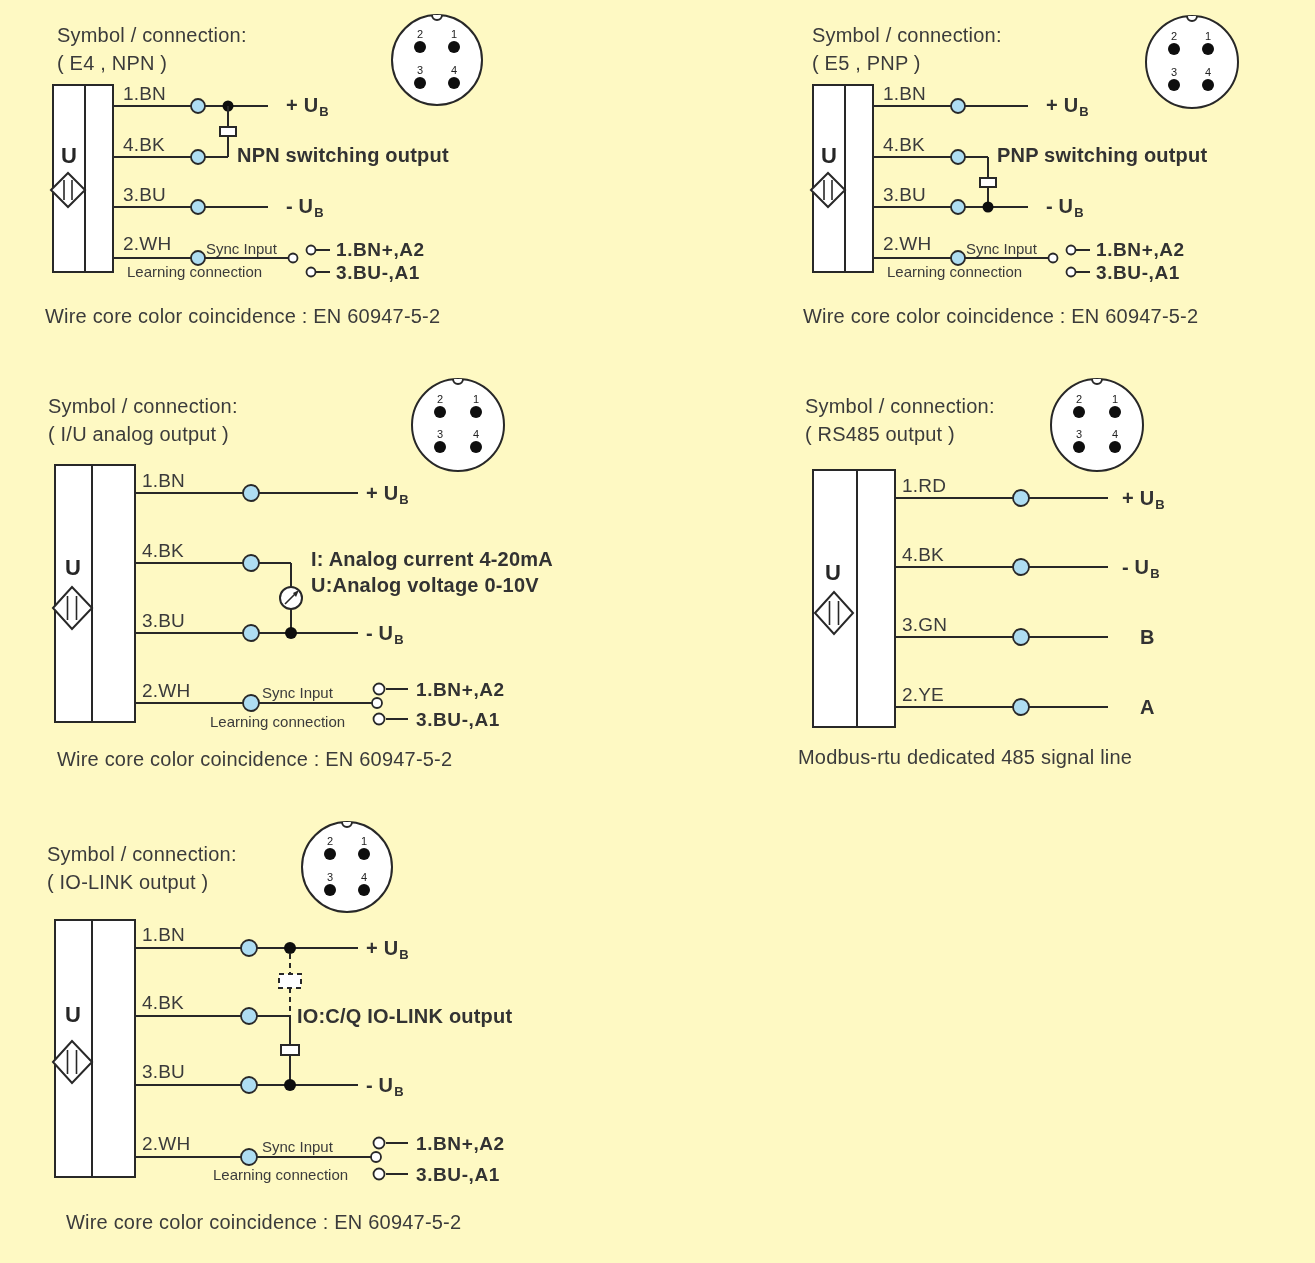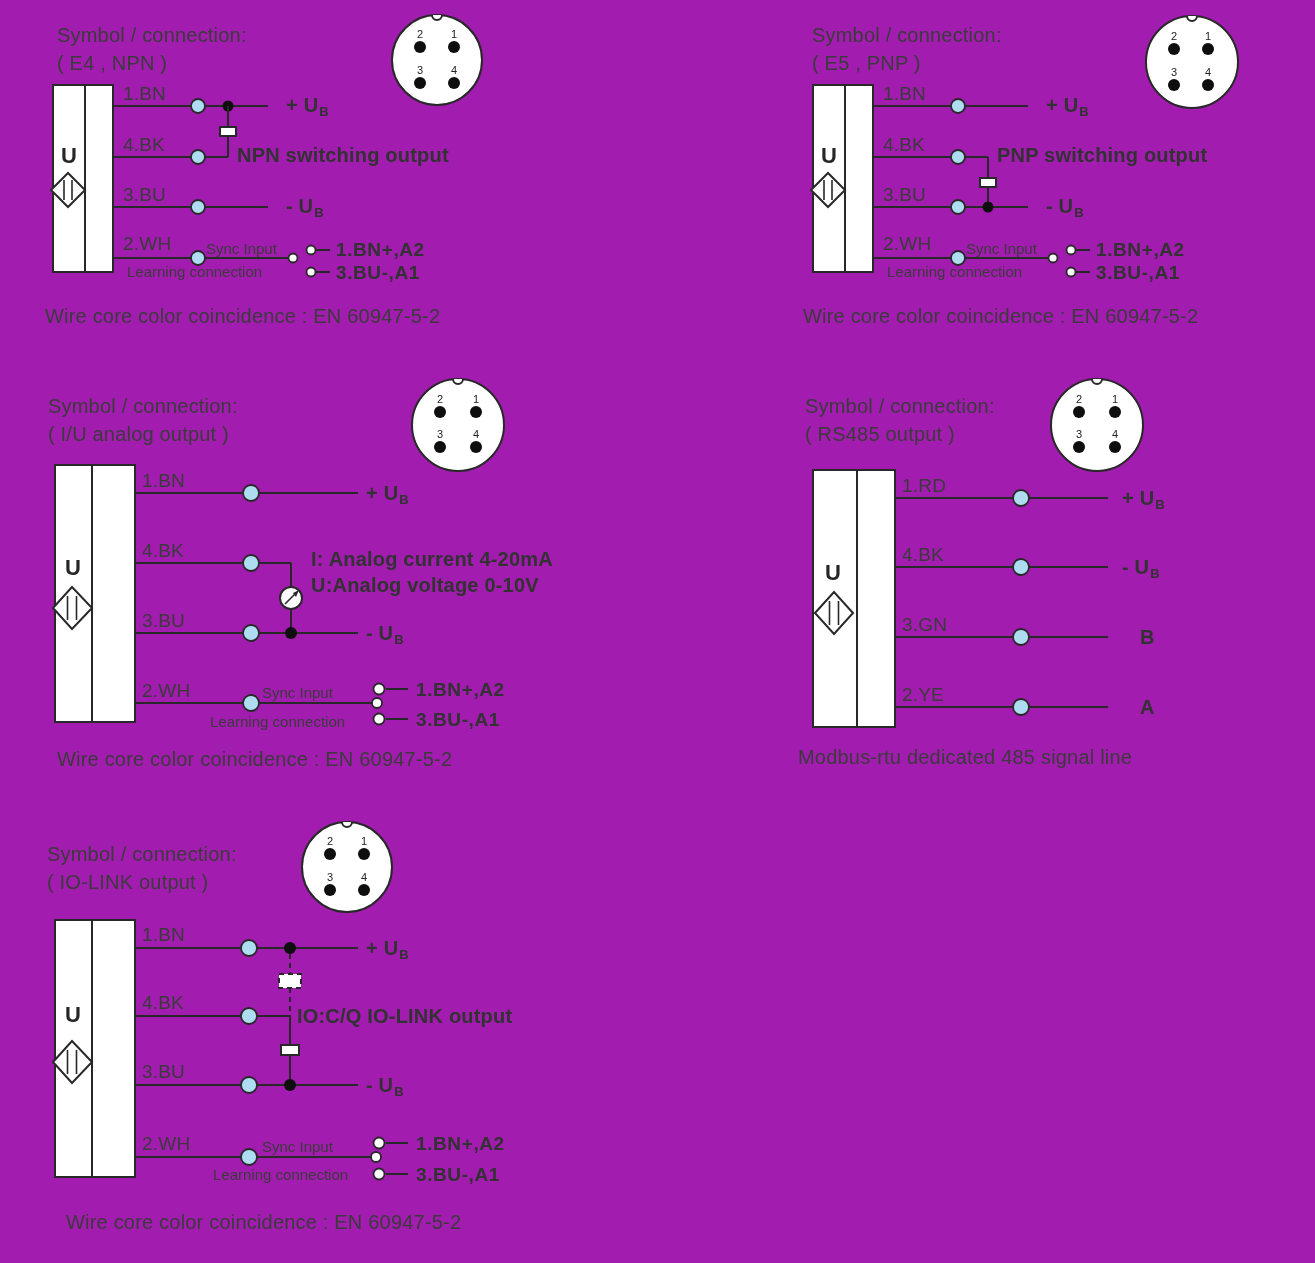--- a/index.html
+++ b/index.html
@@ -1,16 +1,16 @@
 <!DOCTYPE html>
 <html><head>
 <meta charset="utf-8">
 <style>
   html,body{margin:0;padding:0;background:#fff;}
-  .stage{position:relative;width:1315px;height:1263px;background:#a21caf;overflow:hidden;}
+  .stage{position:relative;width:1315px;height:1263px;background:#fef9c3;overflow:hidden;}
   svg{position:absolute;left:0;top:0;}
   text{font-family:"Liberation Sans",sans-serif;fill:#3b3b3b;}
   .t20{font-size:20px;letter-spacing:.2px;}
   .t19{font-size:19px;letter-spacing:.2px;}
   .tb{font-size:20px;font-weight:bold;fill:#323232;letter-spacing:.2px;}
   .tterm{font-size:19px;font-weight:bold;fill:#323232;letter-spacing:.6px;}
   .tsub{font-size:13px;font-weight:bold;}
   .tsmall{font-size:15px;}
   .tpin{font-size:11px;text-anchor:middle;fill:#222;}
   .tu{font-size:22px;font-weight:bold;text-anchor:middle;fill:#262626;}

